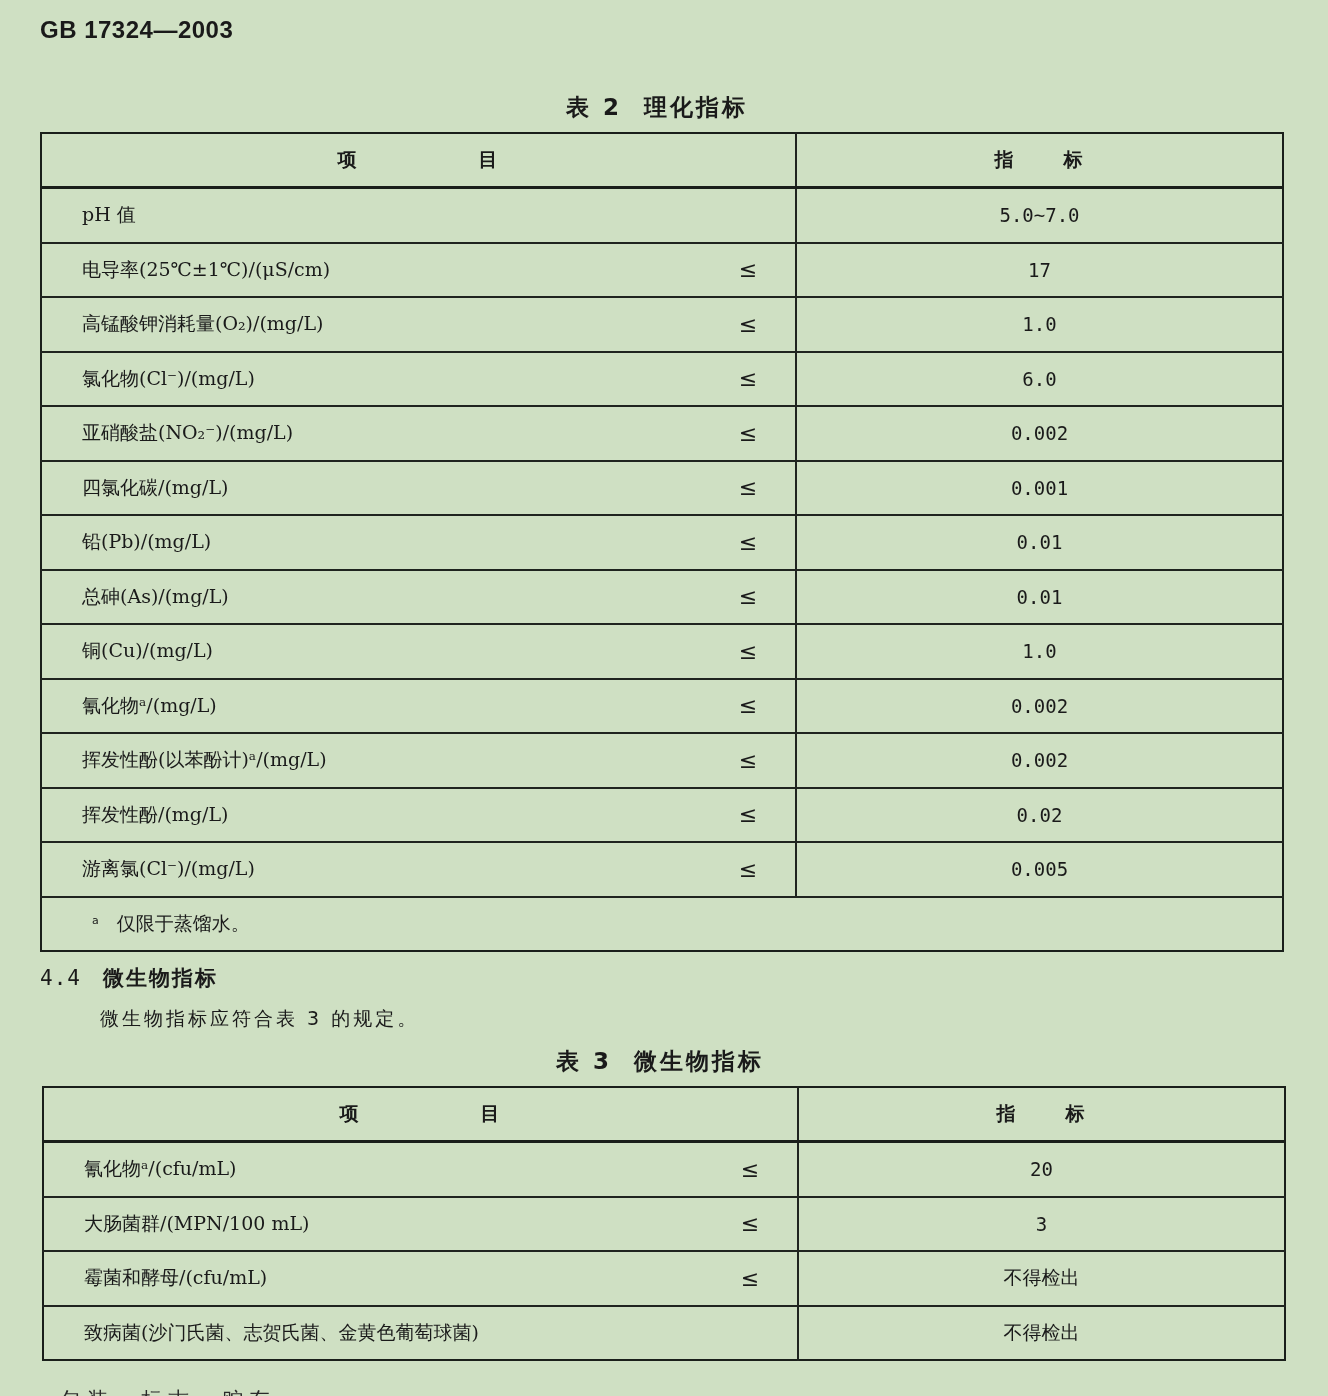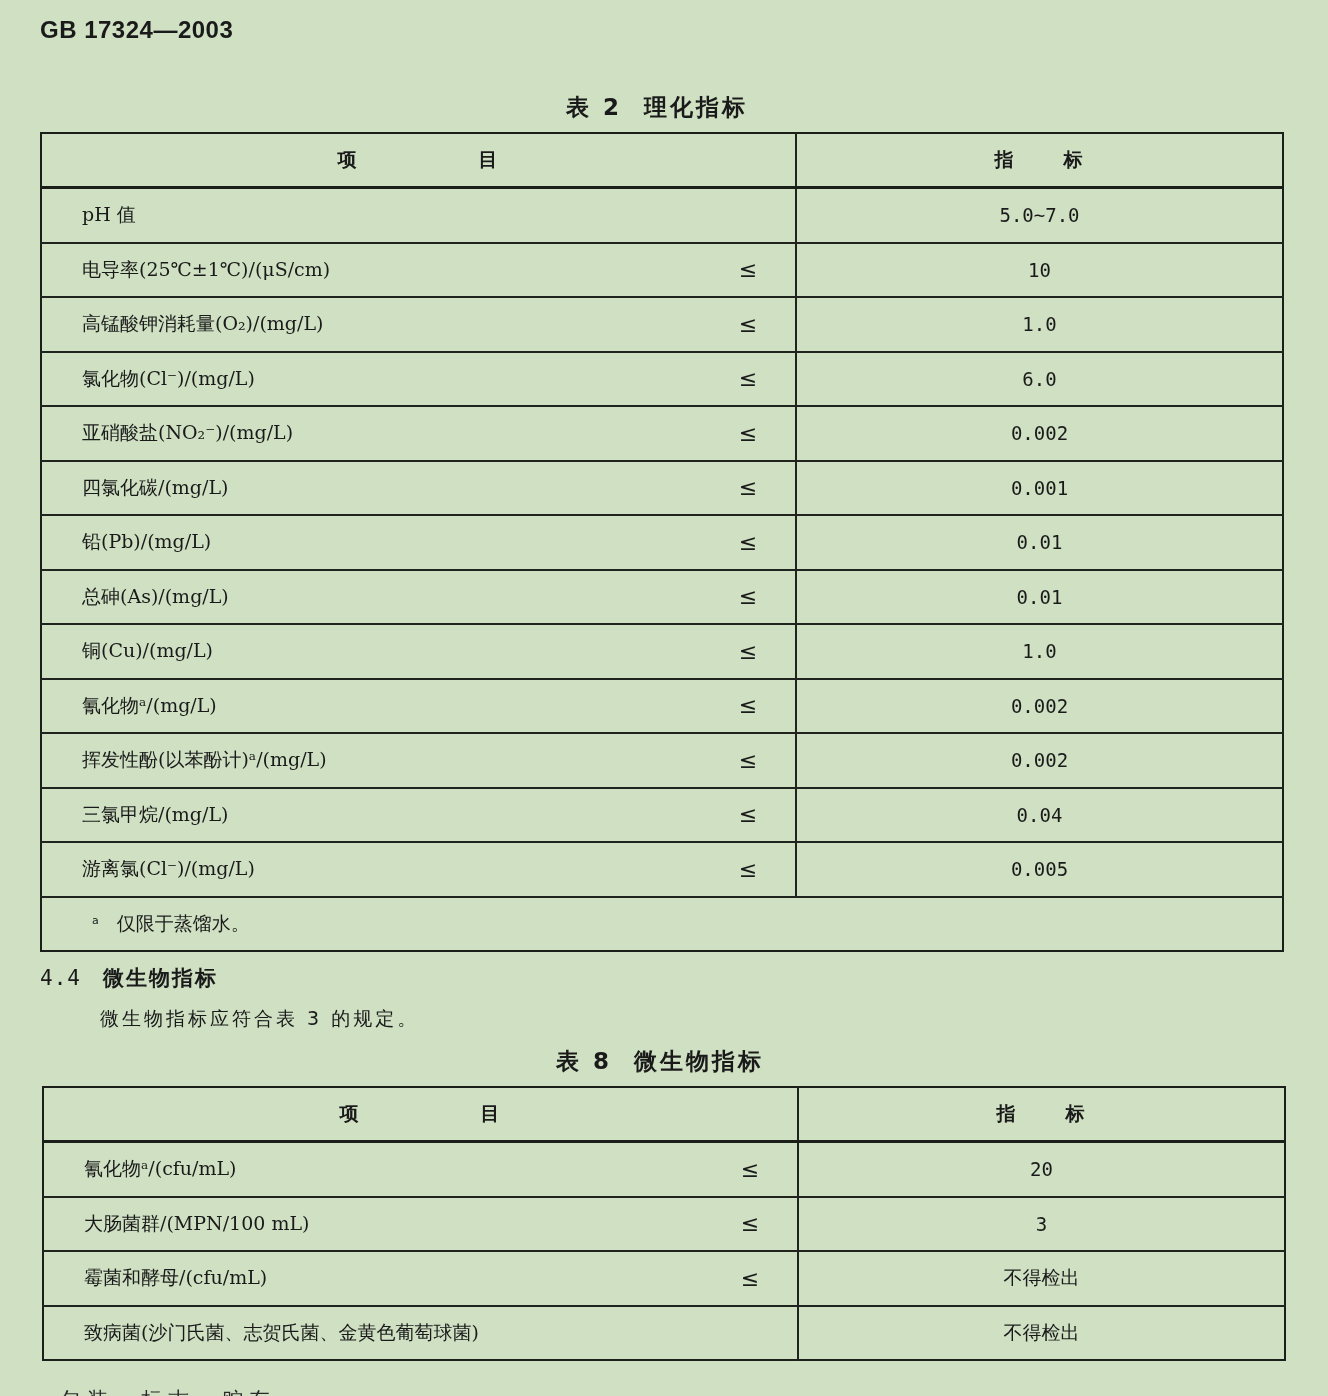--- a/index.html
+++ b/index.html
@@ -142,21 +142,21 @@
     </td>
   </tr>
   <tr>
     <td class="item">pH 值</td>
     <td class="op"></td>
     <td class="val">5.0~7.0</td>
   </tr>
   <tr>
     <td class="item">电导率(25℃±1℃)/(μS/cm)</td>
     <td class="op">≤</td>
-    <td class="val">10</td>
+    <td class="val">17</td>
   </tr>
   <tr>
     <td class="item">高锰酸钾消耗量(O₂)/(mg/L)</td>
     <td class="op">≤</td>
     <td class="val">1.0</td>
   </tr>
   <tr>
     <td class="item">氯化物(Cl⁻)/(mg/L)</td>
     <td class="op">≤</td>
     <td class="val">6.0</td>
@@ -190,44 +190,44 @@
     <td class="item">氰化物ᵃ/(mg/L)</td>
     <td class="op">≤</td>
     <td class="val">0.002</td>
   </tr>
   <tr>
     <td class="item">挥发性酚(以苯酚计)ᵃ/(mg/L)</td>
     <td class="op">≤</td>
     <td class="val">0.002</td>
   </tr>
   <tr>
-    <td class="item">三氯甲烷/(mg/L)</td>
-    <td class="op">≤</td>
-    <td class="val">0.04</td>
+    <td class="item">挥发性酚/(mg/L)</td>
+    <td class="op">≤</td>
+    <td class="val">0.02</td>
   </tr>
   <tr>
     <td class="item">游离氯(Cl⁻)/(mg/L)</td>
     <td class="op">≤</td>
     <td class="val">0.005</td>
   </tr>
   <tr>
     <td class="item footnote-cell" colspan="3">
       <sup>a</sup><span>仅限于蒸馏水。</span>
     </td>
   </tr>
 </tbody>
   </table>
 
 <div class="section-heading">
   <span class="secnum">4.4</span><span>微生物指标</span>
 </div>
 <div class="section-body">微生物指标应符合表 3 的规定。</div>
 
 <div class="table-title" style="left:556px; top:1046px;">
-  <span class="num">表 8</span><span>微生物指标</span>
+  <span class="num">表 3</span><span>微生物指标</span>
 </div>
 
 <table class="std" style="left:42px; top:1086px; width:1242px;">
   <colgroup>
     <col style="width:660px;">
     <col style="width:95px;">
     <col style="width:487px;">
   </colgroup>
   <tbody>
       <tr class="head">

